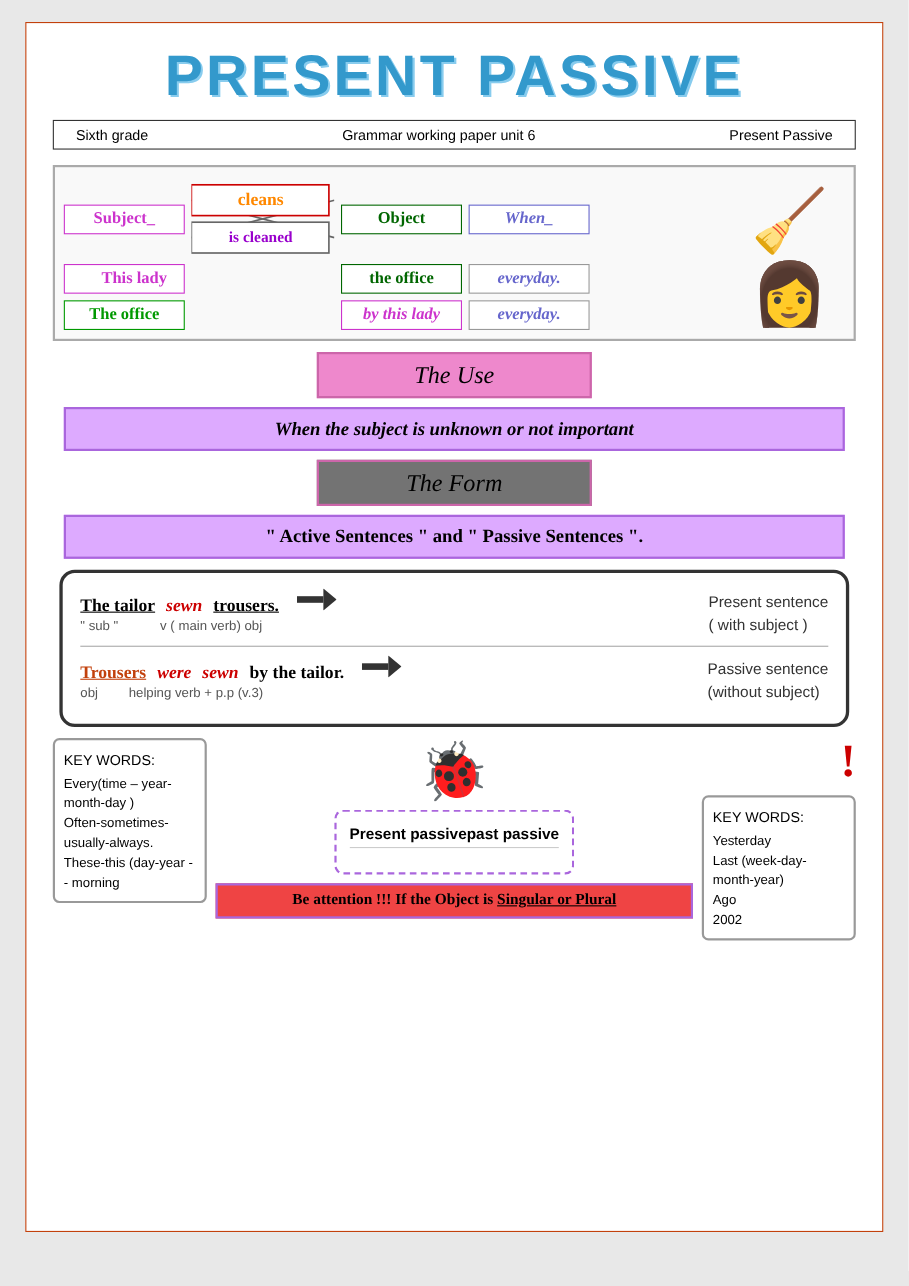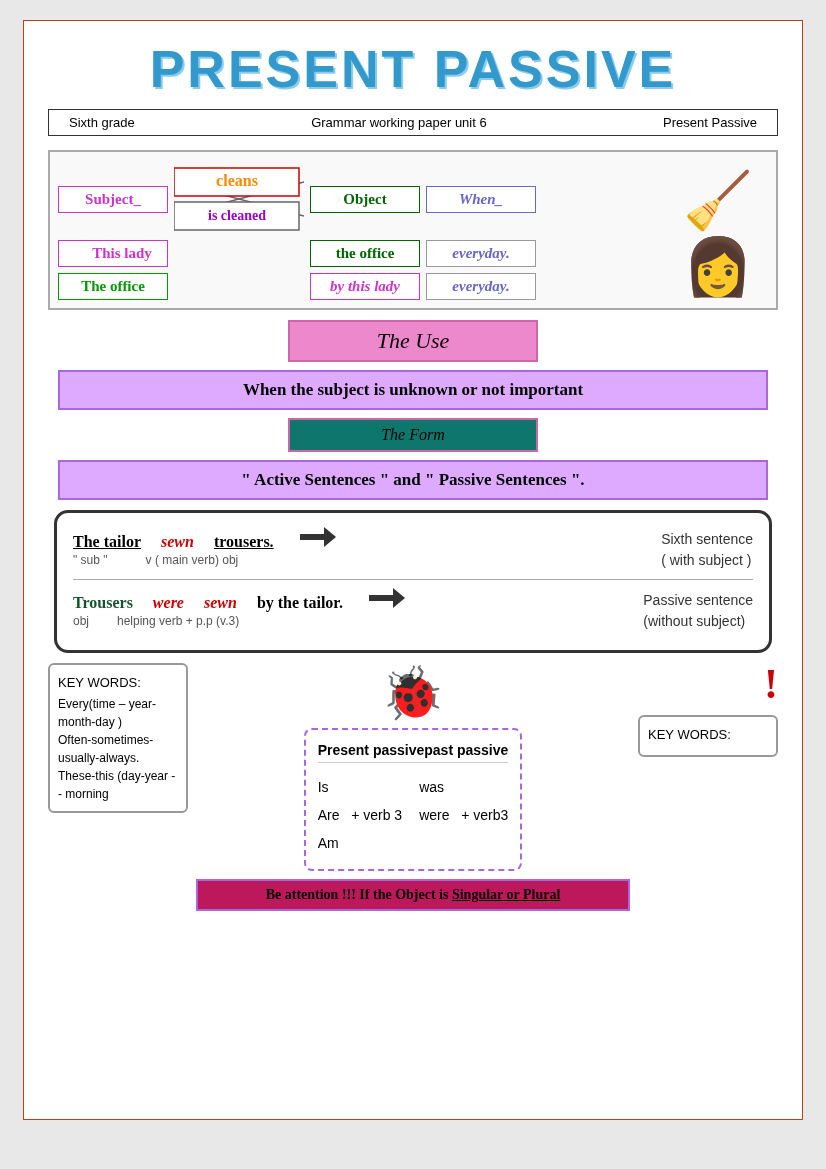--- a/index.html
+++ b/index.html
@@ -97,28 +97,29 @@
     .when-banner {
       background: #ddaaff;
       border: 2px solid #aa66dd;
       text-align: center;
       padding: 8px 20px;
       font-size: 17px;
       font-weight: bold;
       color: #000;
       font-family: 'Comic Sans MS', cursive;
       margin: 0 10px 8px 10px;
+      font-style: italic;
     }
     
     .form-banner {
-      background: #0f766e;
+      background: #737373;
       border: 2px solid #cc66aa;
       text-align: center;
       padding: 6px 20px;
-      font-size: 16px;
+      font-size: 22px;
       font-style: italic;
       color: #000;
       font-family: 'Comic Sans MS', cursive;
       width: 250px;
       margin: 0 auto 8px auto;
     }
     
     .sentences-banner {
       background: #ddaaff;
       border: 2px solid #aa66dd;
@@ -152,21 +153,21 @@
       font-family: Arial, sans-serif;
       padding-left: 10px;
       padding-top: 2px;
       line-height: 1.5;
     }
     .ex-sentence {
       font-size: 16px;
       font-weight: bold;
       font-family: 'Comic Sans MS', cursive;
       display: flex;
-      gap: 20px;
+      gap: 10px;
       align-items: baseline;
     }
     .ex-label {
       font-size: 12px;
       color: #555;
       font-family: Arial, sans-serif;
       display: flex;
       gap: 8px;
       margin-top: 2px;
     }
@@ -215,21 +216,21 @@
     }
     .passive-table-content {
       display: flex;
       justify-content: space-between;
       align-items: flex-start;
       font-size: 14px;
     }
     .passive-left { line-height: 2; }
     .passive-right { line-height: 2; }
     .be-attention {
-      background: #be185d;
+      background: #ef4444;
       border: 2px solid #aa66dd;
       text-align: center;
       padding: 6px 10px;
       font-size: 14px;
       font-weight: bold;
       font-family: 'Comic Sans MS', cursive;
       margin-top: 10px;
     }
     .attention-underline { text-decoration: underline; }
     .exclamation {
@@ -320,31 +321,31 @@
               <polygon points="24,0 36,10 24,20" fill="#333"></polygon>
             </svg>
           </span>
         </div>
         <div class="ex-label">
           <span>" sub "</span>
           <span style="margin-left:30px;">v ( main verb) obj</span>
         </div>
       </div>
       <div class="ex-right">
-        <div>Sixth sentence</div>
+        <div>Present sentence</div>
         <div>( with subject )</div>
       </div>
     </div>
 
     <hr class="ex-divider">
 
     <div class="example-row">
       <div class="ex-left">
         <div class="ex-sentence">
-          <span style="font-weight:bold; color:#14532d;">Trousers</span>
+          <span style="text-decoration:underline; font-weight:bold; color:#c2410c;">Trousers</span>
           <span style="color:#cc0000; font-style:italic;">were</span>
           <span style="color:#cc0000; font-style:italic;">sewn</span>
           <span>by the tailor.</span>
           <span style="display:inline-block; margin-left:6px;">
             <svg width="36" height="20">
               <rect x="0" y="7" width="24" height="6" fill="#333"></rect>
               <polygon points="24,0 36,10 24,20" fill="#333"></polygon>
             </svg>
           </span>
         </div>
@@ -371,51 +372,32 @@
 
     <div style="flex:1; display:flex; flex-direction:column; align-items:center; gap:0;">
 
       <div style="font-size:52px; margin-bottom:4px;">🐞</div>
 
       <div class="passive-table-box">
         <div class="passive-table-header">
           <span>Present passive</span>
           <span>past passive</span>
         </div>
-        <div class="passive-table-content">
-          <div class="passive-left">
-            <div>
-              <span>Is</span>
-            </div>
-            <div>
-              <span>Are</span>
-              &nbsp;&nbsp;<span>+ verb 3</span>
-            </div>
-            <div>
-              <span>Am</span>
-            </div>
-          </div>
-          <div class="passive-right">
-            <div>
-              <span>was</span>
-            </div>
-            <div>
-              <span>were</span>
-              &nbsp;&nbsp;<span>+ verb3</span>
-            </div>
-          </div>
-        </div>
       </div>
 
       <div class="be-attention" style="width:100%; margin-top:8px;">
         <span>Be attention !!! If the Object is </span><span class="attention-underline">Singular or Plural</span>
       </div>
     </div>
 
     <div style="display:flex; flex-direction:column; align-items:flex-start; gap:4px;">
       <div class="exclamation">!</div>
       <div class="key-words-box">
         <div class="key-words-title">KEY WORDS:</div>
+        <div style="white-space:pre-line; font-size:12px;">Yesterday
+Last (week-day-month-year)
+Ago
+2002</div>
       </div>
     </div>
   </div>
 
 </div>
 
 </body></html>

